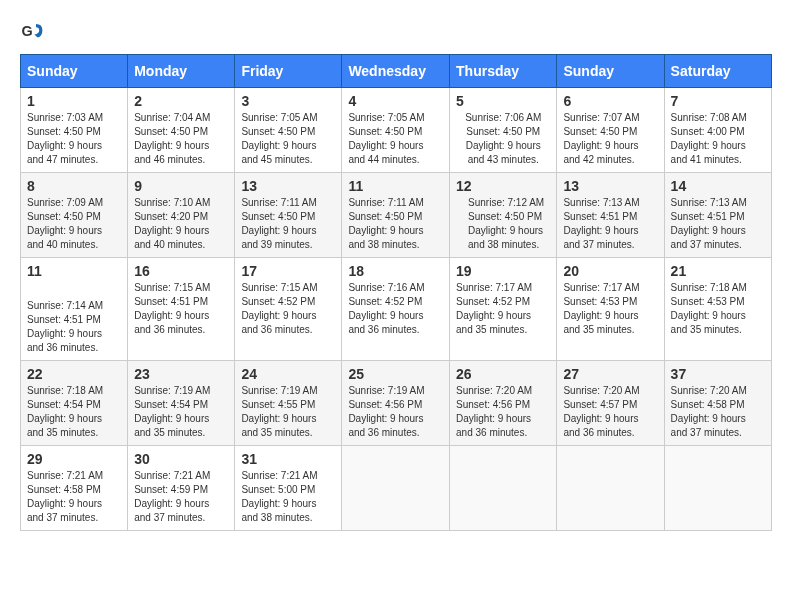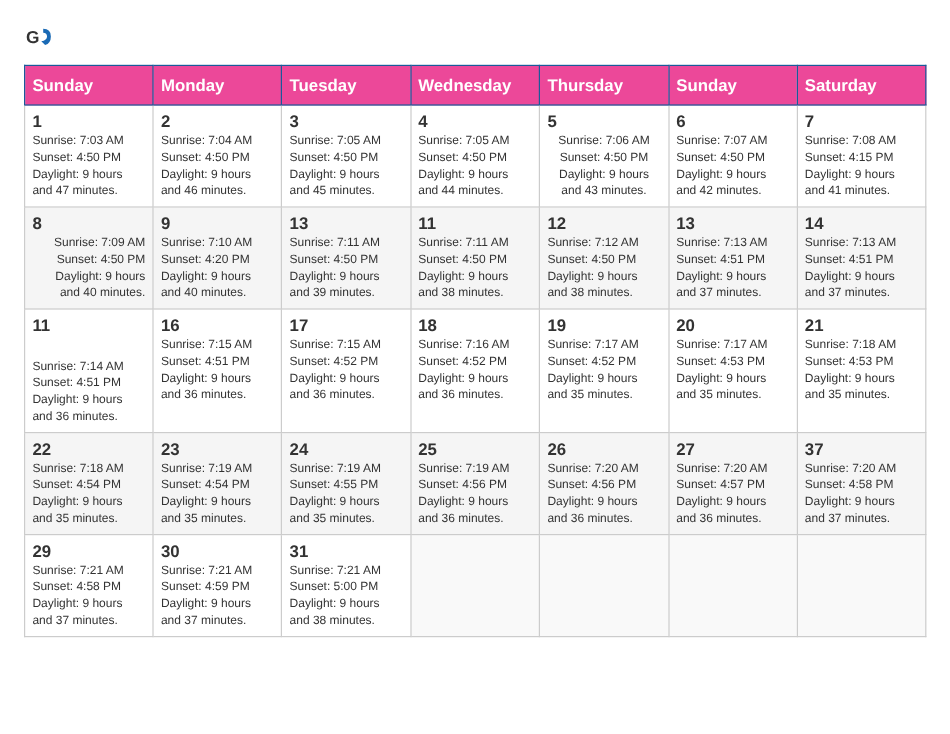--- a/index.html
+++ b/index.html
@@ -29,21 +29,21 @@
     }
     .title-area { text-align: right; }
     .month-title { font-size: 36px; font-weight: bold; color: #333; }
     .location { font-size: 16px; color: #555; }
     .calendar {
       width: 100%;
       border-collapse: collapse;
       border: 1px solid #ccc;
     }
     .calendar th {
-      background-color: #ec4899;
+      background-color: #3b82f6;
       color: #fff;
       text-align: left;
       padding: 8px 6px;
       font-size: 14px;
       border: 1px solid #1a5a9a;
     }
     .calendar td {
       vertical-align: top;
       padding: 5px 6px;
       border: 1px solid #ccc;
@@ -91,21 +91,21 @@
     <div class="month-title"></div>
     <div class="location"></div>
   </div>
 </div>
 
 <table class="calendar">
   <thead>
     <tr>
     <th>Sunday</th>
         <th>Monday</th>
-        <th>Tuesday</th>
+        <th>Friday</th>
         <th>Wednesday</th>
         <th>Thursday</th>
         <th>Sunday</th>
         <th>Saturday</th>
       </tr>
   </thead>
   <tbody id="calendar-body">
   <tr>
         <td>
           <span class="day-num">1</span>
@@ -145,29 +145,29 @@
         <td>
           <span class="day-num">6</span>
           <div class="day-info" style="white-space: pre-line;">Sunrise: 7:07 AM
 Sunset: 4:50 PM
 Daylight: 9 hours
 and 42 minutes.</div>
         </td>
         <td>
           <span class="day-num">7</span>
           <div class="day-info" style="white-space: pre-line;">Sunrise: 7:08 AM
-Sunset: 4:15 PM
+Sunset: 4:00 PM
 Daylight: 9 hours
 and 41 minutes.</div>
         </td>
       </tr>
       <tr>
         <td>
           <span class="day-num">8</span>
-          <div class="day-info" style="white-space: pre-line; text-align: right;">Sunrise: 7:09 AM
+          <div class="day-info" style="white-space: pre-line;">Sunrise: 7:09 AM
 Sunset: 4:50 PM
 Daylight: 9 hours
 and 40 minutes.</div>
         </td>
         <td>
           <span class="day-num">9</span>
           <div class="day-info" style="white-space: pre-line;">Sunrise: 7:10 AM
 Sunset: 4:20 PM
 Daylight: 9 hours
 and 40 minutes.</div>
@@ -181,21 +181,21 @@
         </td>
         <td>
           <span class="day-num">11</span>
           <div class="day-info" style="white-space: pre-line;">Sunrise: 7:11 AM
 Sunset: 4:50 PM
 Daylight: 9 hours
 and 38 minutes.</div>
         </td>
         <td>
           <span class="day-num">12</span>
-          <div class="day-info" style="white-space: pre-line;">Sunrise: 7:12 AM
+          <div class="day-info" style="white-space: pre-line; margin-left: 12px;">Sunrise: 7:12 AM
 Sunset: 4:50 PM
 Daylight: 9 hours
 and 38 minutes.</div>
         </td>
         <td>
           <span class="day-num">13</span>
           <div class="day-info" style="white-space: pre-line;">Sunrise: 7:13 AM
 Sunset: 4:51 PM
 Daylight: 9 hours
 and 37 minutes.</div>

